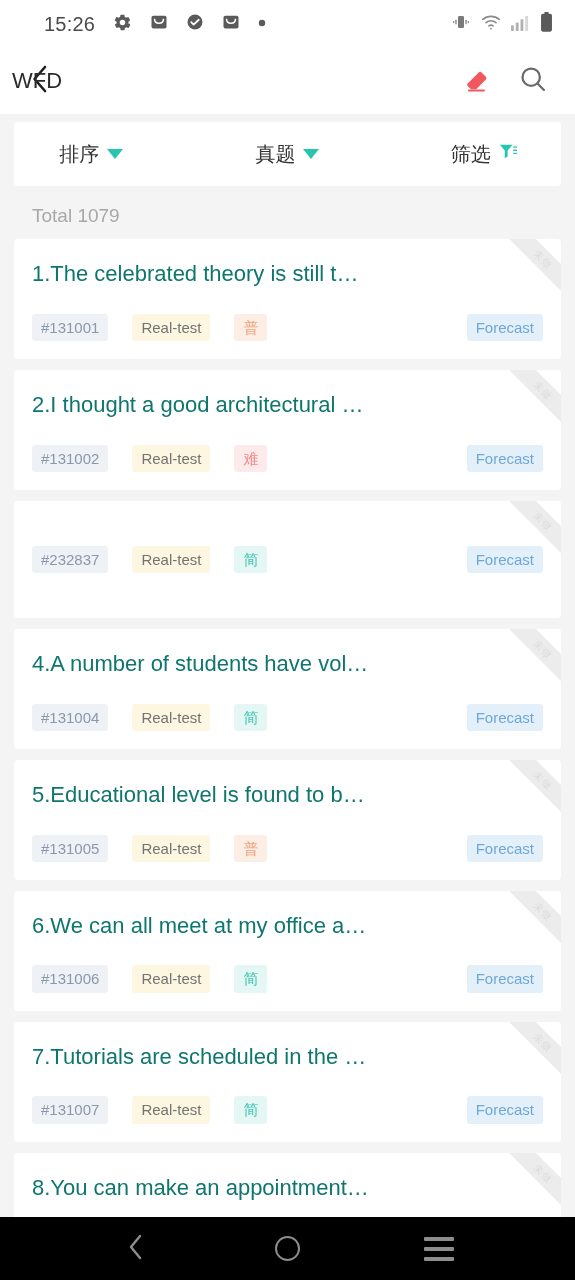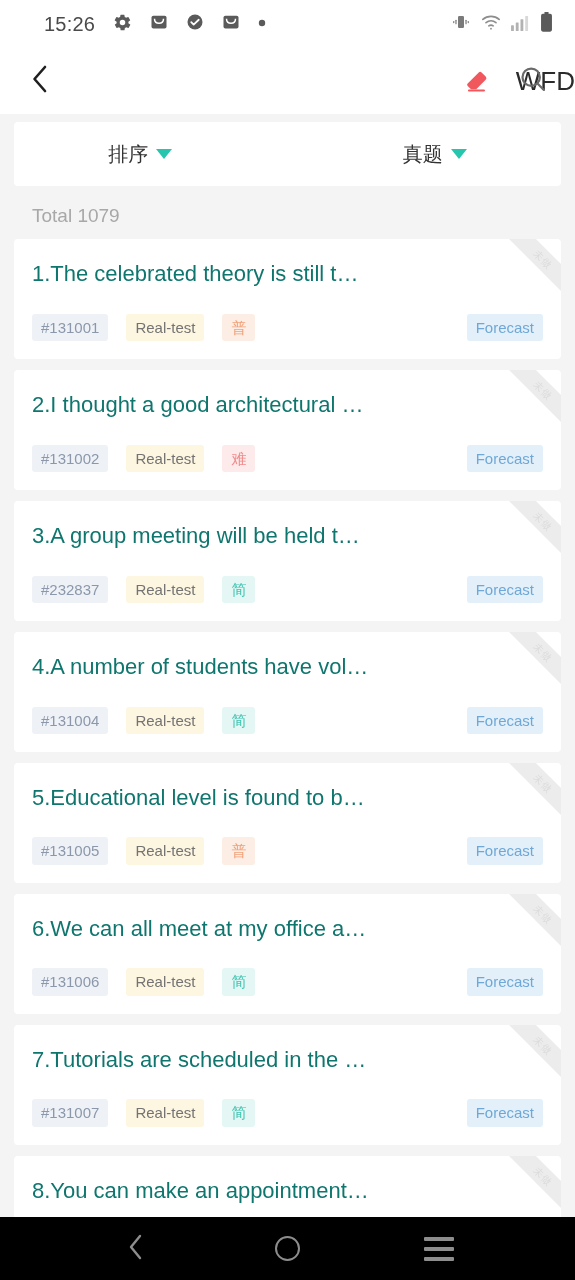--- a/index.html
+++ b/index.html
@@ -23,22 +23,22 @@
   .sb-ico { display:block; }
 
   
   .header {
     flex:0 0 66px; height:66px; background:#ffffff;
     display:flex; align-items:center; padding:0 22px 0 18px;
     position:relative;
   }
   .hdr-back { width:44px; height:44px; display:flex; align-items:center; justify-content:center; cursor:pointer; }
   .hdr-title {
-    position:absolute; left:4px; right:0; text-align:right;
-    font-size:26px; color:#2b2b2b; pointer-events:none;
+    position:absolute; left:12px; right:0; text-align:left;
+    font-size:22px; color:#2b2b2b; pointer-events:none;
   }
   .hdr-actions { margin-left:auto; display:flex; align-items:center; gap:16px; z-index:2; }
   .hdr-ico { width:40px; height:40px; display:flex; align-items:center; justify-content:center; cursor:pointer; }
 
   
   .filterwrap { padding:8px 14px 0 14px; background:#f4f4f4; flex:0 0 auto; }
   .filterbar {
     background:#ffffff; border-radius:4px; height:64px;
     display:flex; align-items:center;gap:42px;
   }
@@ -63,21 +63,21 @@
   .list { flex:1 1 auto; overflow:hidden; padding:0 14px; background:#f4f4f4; }
   .card {
     position:relative; background:#ffffff; border-radius:4px;
     margin-bottom:11px; padding:20px 18px 18px 18px; overflow:hidden;
     min-height:117px; cursor:pointer;
   }
   .card-title {
     font-size:22px; color:#0f766e; line-height:1.35;
     white-space:nowrap; overflow:hidden; padding-right:30px;
   }
-  .tags { display:flex; align-items:center; gap:18px; margin-top:25px; }
+  .tags { display:flex; align-items:center; gap:24px; margin-top:25px; }
   .tag {
     font-size:15px; padding:5px 9px; border-radius:3px; line-height:1.15;
     white-space:nowrap;
   }
   .tag-id    { background:#eef1f6; color:#8b98ab; }
   .tag-real  { background:#fdf6e0; color:#737373; }
   .tag-diff-p{ background:#fdeee5; color:#f0a27a; }
   .tag-diff-n{ background:#fdeaea; color:#f08b8b; }
   .tag-diff-j{ background:#e4f7f4; color:#3fc4b0; }
   .tag-fore  { margin-left:auto; background:#e3f0fa; color:#6fa8d6; }
@@ -212,20 +212,29 @@
       <div class="filter-item">
         <span class="filter-label">排序</span>
         <span class="caret"></span>
       </div>
 
       <div class="filter-item">
         <span class="filter-label">真题</span>
         <span class="caret"></span>
       </div>
 
+      <div class="filter-item">
+        <span class="filter-label">筛选</span>
+        <span>
+          <svg width="18" height="18" viewBox="0 0 20 20" fill="none">
+              <path d="M1 2h14l-5.4 6.4V15l-3.2 2V8.4z" fill="#26c6ae"></path>
+              <path d="M16.4 4.5h3M16.4 8h3M16.4 11.5h3" stroke="#26c6ae" stroke-width="1.5" stroke-linecap="round"></path>
+            </svg>
+        </span>
+      </div>
 
     </div>
   </div>
 
   <div class="total">Total 1079</div>
 
   <div class="list">
 
     <div class="card">
       <div class="ribbon">
@@ -250,21 +259,20 @@
         <span class="tag tag-real">Real-test</span>
         <span class="tag tag-diff-n">难</span>
         <span class="tag tag-fore">Forecast</span>
       </div>
     </div>
 
     <div class="card">
       <div class="ribbon">
         <div class="ribbon-band">未做</div>
       </div>
-      <div class="card-title">3.A group meeting will be held t…</div>
       <div class="tags">
         <span class="tag tag-id">#232837</span>
         <span class="tag tag-real">Real-test</span>
         <span class="tag tag-diff-j">简</span>
         <span class="tag tag-fore">Forecast</span>
       </div>
     </div>
 
     <div class="card">
       <div class="ribbon">

